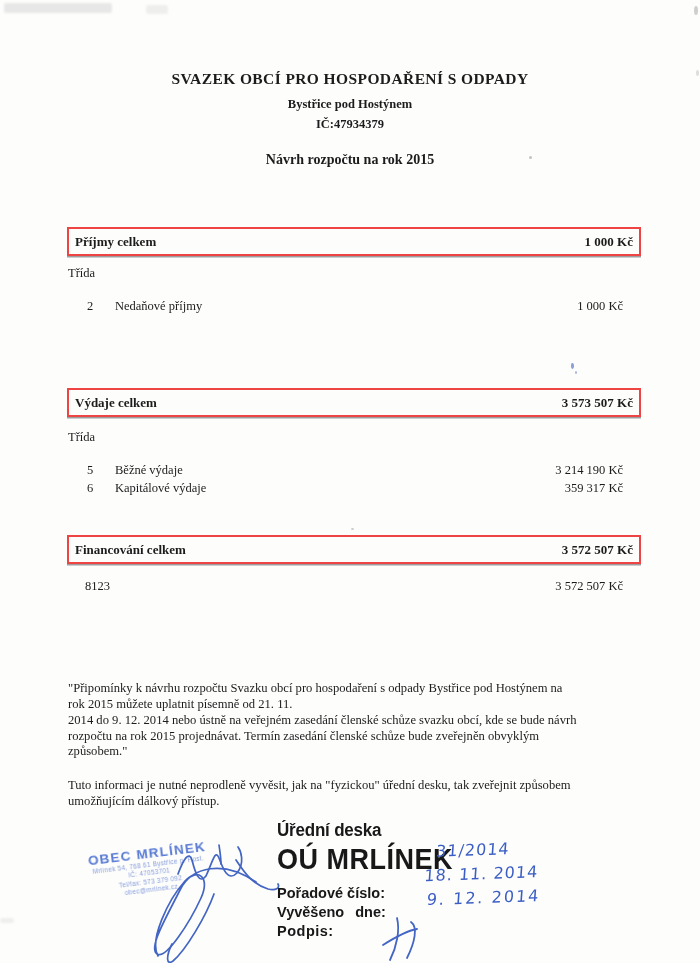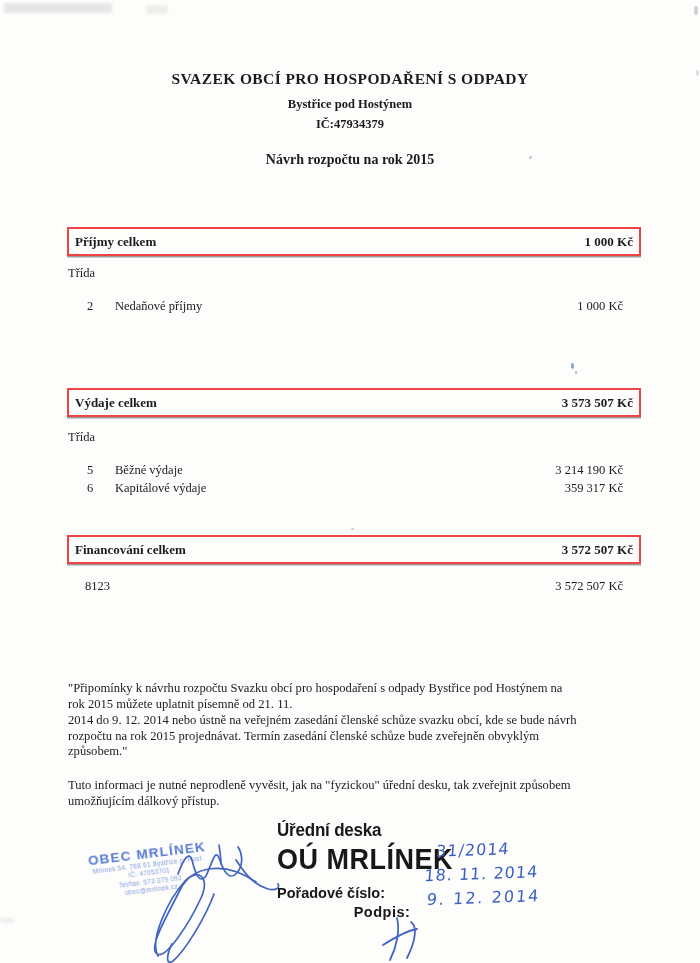--- a/index.html
+++ b/index.html
@@ -52,21 +52,21 @@
   .blue-stamp .bs-title{font-size:13.5px;font-weight:bold;letter-spacing:1.2px;}
   .blue-stamp .bs-line{font-size:6.4px;line-height:1.3;color:#7b94d8;letter-spacing:.3px;}
   .black-stamp{
     position:absolute;left:277px;top:820px;width:210px;
     font-family:"Liberation Sans", sans-serif;color:#181818;
   }
   .bk-line1{font-size:17px;font-weight:800;transform:scaleY(1.05);transform-origin:left top;letter-spacing:-.2px;}
   .bk-line2{font-size:27px;font-weight:900;letter-spacing:.5px;transform:scaleY(1.08);transform-origin:left top;margin-top:3px;}
   .bk-fields{margin-top:10px;font-size:14.5px;font-weight:bold;line-height:1.30;}
   .bk-fields .wf{word-spacing:7px;}
-  .bk-podpis{letter-spacing:.5px;text-align:center;}
+  .bk-podpis{letter-spacing:.5px;}
   .handwriting{
     position:absolute;left:427px;top:840px;
     color:#3b5ec4;font-family:"DejaVu Sans", sans-serif;
     font-size:16px;line-height:1.5;
     transform:rotate(-2deg) skewX(-6deg);transform-origin:left top;
     letter-spacing:1px;
   }
   .hw-serial{margin-left:10px;}
   .hw-removed{margin-left:4px;letter-spacing:2px;}
   
@@ -147,20 +147,21 @@
     <div class="bs-line">IČ: 47053701</div>
     <div class="bs-line">Tel/fax: 573 379 092</div>
     <div class="bs-line">obec@mrlinek.cz</div>
   </div>
 
   <div class="black-stamp">
     <div class="bk-line1">Úřední deska</div>
     <div class="bk-line2">OÚ MRLÍNEK</div>
     <div class="bk-fields">
       <div>Pořadové číslo:</div>
+      <div class="wf">Vyvěšeno dne:</div>
       <div class="bk-podpis">Podpis:</div>
     </div>
   </div>
 
   <div class="handwriting">
     <div class="hw-serial">31/2014</div>
     <div class="hw-posted">18. 11. 2014</div>
     <div class="hw-removed">9. 12. 2014</div>
   </div>
 

